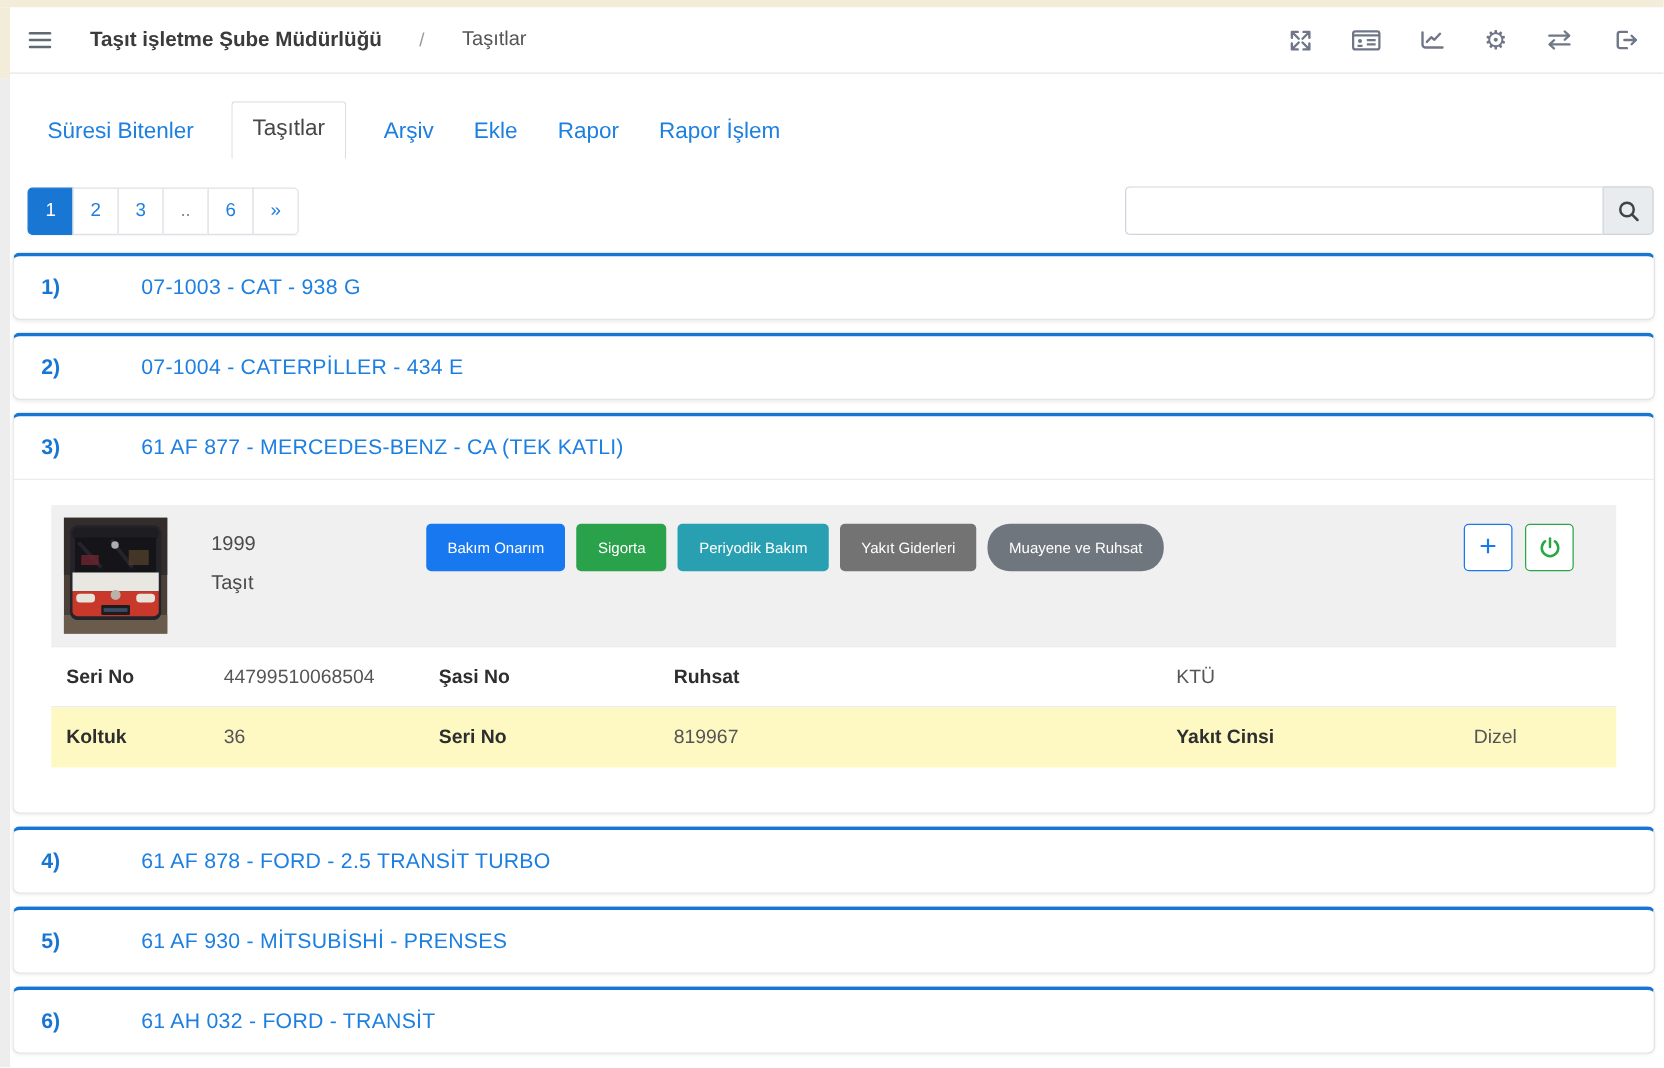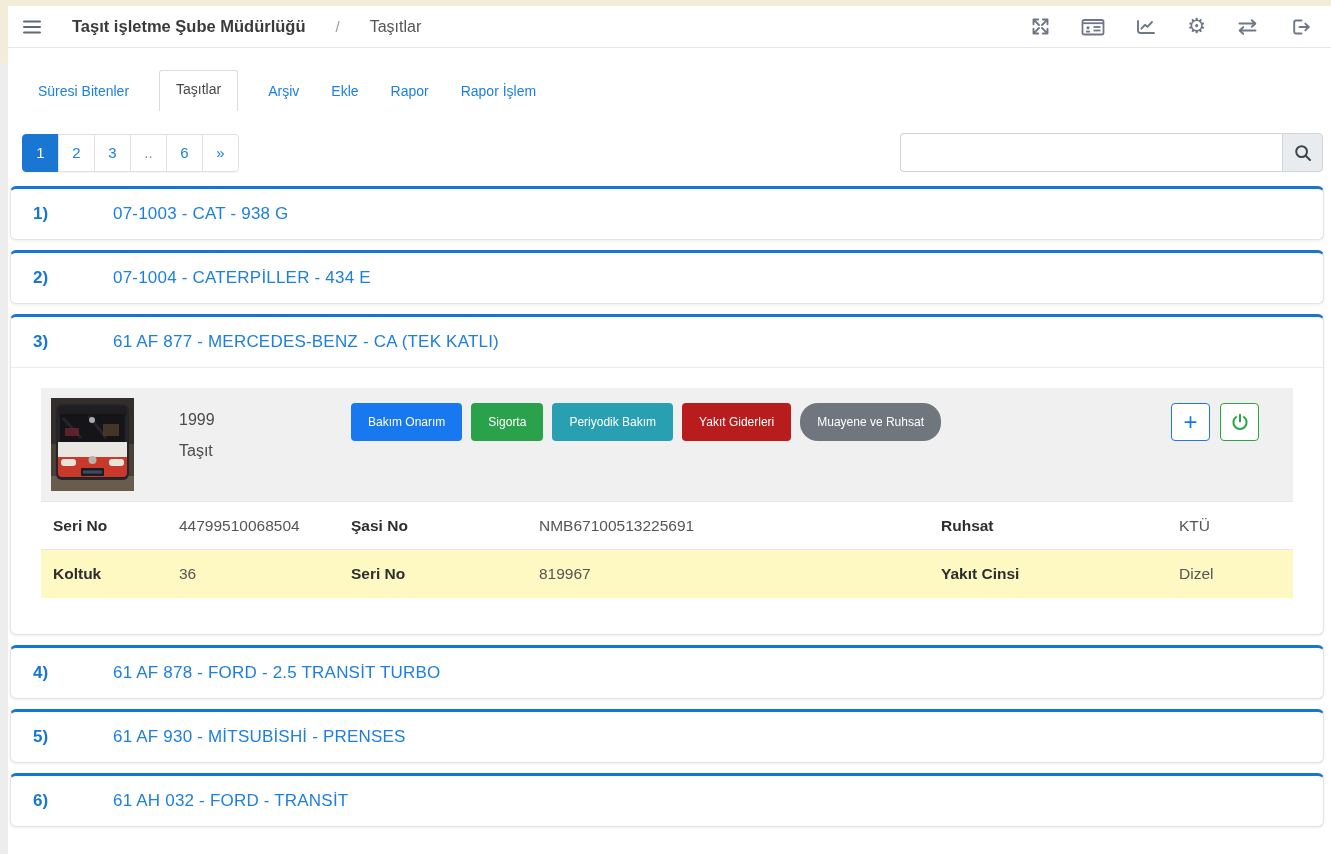--- a/index.html
+++ b/index.html
@@ -7,34 +7,34 @@
   body {
     width:1331px; height:854px; overflow:hidden; position:relative;
     background:#ffffff; font-family:"Liberation Sans", sans-serif; color:#333;
   }
   .top-strip { height:6px; background:#f3ecd9; }
   .left-strip-top { position:absolute; left:0; top:6px; width:8px; height:57px; background:#f3ecd9; }
   .left-strip-bottom { position:absolute; left:0; top:63px; width:8px; height:791px; background:#ecedec; }
 
   
   .header {
-    margin-left:8px; height:42px; background:#fff; display:flex; align-items:center;
+    margin-left:8px; height:53px; background:#fff; display:flex; align-items:center;
     padding:0 20px 0 14px; border-bottom:1px solid #e6e6e6;
   }
   .hamburger { margin-right:30px; display:flex; cursor:pointer; }
   .crumb-title { font-weight:bold; color:#3b3b3b; font-size:16.5px; }
   .crumb-sep { color:#9a9a9a; margin:0 30px; font-size:15px; }
   .crumb-current { color:#555; font-size:16px; }
   .header-icons { margin-left:auto; display:flex; align-items:center; gap:30px; }
   .hicon { display:flex; cursor:pointer; }
   .gear-glyph { font-size:21px; color:#6e7687; line-height:1; font-family:"DejaVu Sans", sans-serif; }
 
   
   .tabs { display:flex; align-items:flex-end; padding:22px 0 0 14px; }
-  .tab { color:#1d7fe0; font-size:14px; padding:10px 16px 12px; cursor:pointer; white-space:nowrap; }
+  .tab { color:#1d7fe0; font-size:18px; padding:10px 16px 12px; cursor:pointer; white-space:nowrap; }
   .tab.active {
     color:#474747; background:#fff; border:1px solid #dcdcdc; border-bottom:none;
     border-radius:3px 3px 0 0; padding:10px 16px 14px; margin:0 14px;
   }
 
   
   .toolbar { display:flex; justify-content:space-between; align-items:center; margin:22px 8px 14px 14px; }
   .pager { display:flex; box-shadow:0 1px 1px rgba(0,0,0,.04); }
   .page {
     min-width:37px; height:38px; padding:0 8px; margin-left:-1px;
@@ -61,21 +61,21 @@
     border:1px solid #e3e3e3; border-top:3px solid #1776d3; border-radius:6px;
     background:#fff; box-shadow:0 1px 3px rgba(0,0,0,.07); margin-bottom:10px;
   }
   .card-header { display:flex; align-items:center; padding:15px 22px; cursor:pointer; }
   .card-num { width:60px; color:#1776d3; font-weight:bold; font-size:17px; flex:none; }
   .card-title { color:#1d7fe0; font-size:17px; letter-spacing:.2px;margin-left:20px; }
   .card-body { border-top:1px solid #ececec; padding:20px 30px 36px; }
 
   .vehicle-panel { background:#f0f0f0; display:flex; align-items:flex-start; padding:10px; }
   .vehicle-photo { width:83px; height:93px; flex:none; display:block; }
-  .vehicle-meta { width:172px; margin-left:45px; margin-top:6px; font-size:16px; color:#4a4a4a; line-height:1.95; }
+  .vehicle-meta { width:172px; margin-left:35px; margin-top:6px; font-size:16px; color:#4a4a4a; line-height:1.95; }
   .actions { display:flex; gap:9px; margin-top:5px; }
   .action-btn {
     height:38px; border:none; border-radius:4px; color:#fff; font-size:12px;
     padding:0 17px; font-family:inherit; cursor:pointer; white-space:nowrap;
   }
   .panel-right { margin-left:auto; display:flex; gap:10px; margin-top:5px; padding-right:24px; }
   .icon-btn {
     width:39px; height:38px; background:#fff; border-radius:4px; cursor:pointer;
     display:flex; align-items:center; justify-content:center; padding:0; font-family:inherit;
   }
@@ -230,39 +230,38 @@
           <rect x="32" y="72.5" width="19" height="3" fill="#3c4c66"></rect>
         </svg>
         <div class="vehicle-meta">
           <div>1999</div>
           <div>Taşıt</div>
         </div>
         <div class="actions">
           <button class="action-btn" style="background-color: rgb(23, 120, 240);">Bakım Onarım</button>
           <button class="action-btn" style="background-color: rgb(42, 161, 75);">Sigorta</button>
           <button class="action-btn" style="background-color: rgb(41, 160, 177);">Periyodik Bakım</button>
-          <button class="action-btn" style="background-color: #b91c1c;">Yakıt Giderleri</button>
+          <button class="action-btn" style="background-color: #737373;">Yakıt Giderleri</button>
           <button class="action-btn" style="background-color: rgb(111, 118, 126); border-radius: 18px;">Muayene ve Ruhsat</button>
         </div>
         <div class="panel-right">
           <button class="icon-btn add-btn">+</button>
           <button class="icon-btn power-btn">
             <svg width="20" height="20" viewBox="0 0 20 20" fill="none" stroke="#28a745" stroke-width="2" stroke-linecap="round">
                 <path d="M10 2.8 V9.5"></path>
                 <path d="M6.1 5 a6.6 6.6 0 1 0 7.8 0"></path>
               </svg>
           </button>
         </div>
       </div>
       <div class="details">
         <div class="detail-row odd">
           <span class="d-label">Seri No</span>
           <span class="d-value">44799510068504</span>
           <span class="d-label">Şasi No</span>
-          <span class="d-value">NMB67100513225691</span>
           <span class="d-label">Ruhsat</span>
           <span class="d-value">KTÜ</span>
         </div>
         <div class="detail-row even">
           <span class="d-label">Koltuk</span>
           <span class="d-value">36</span>
           <span class="d-label">Seri No</span>
           <span class="d-value">819967</span>
           <span class="d-label">Yakıt Cinsi</span>
           <span class="d-value">Dizel</span>

